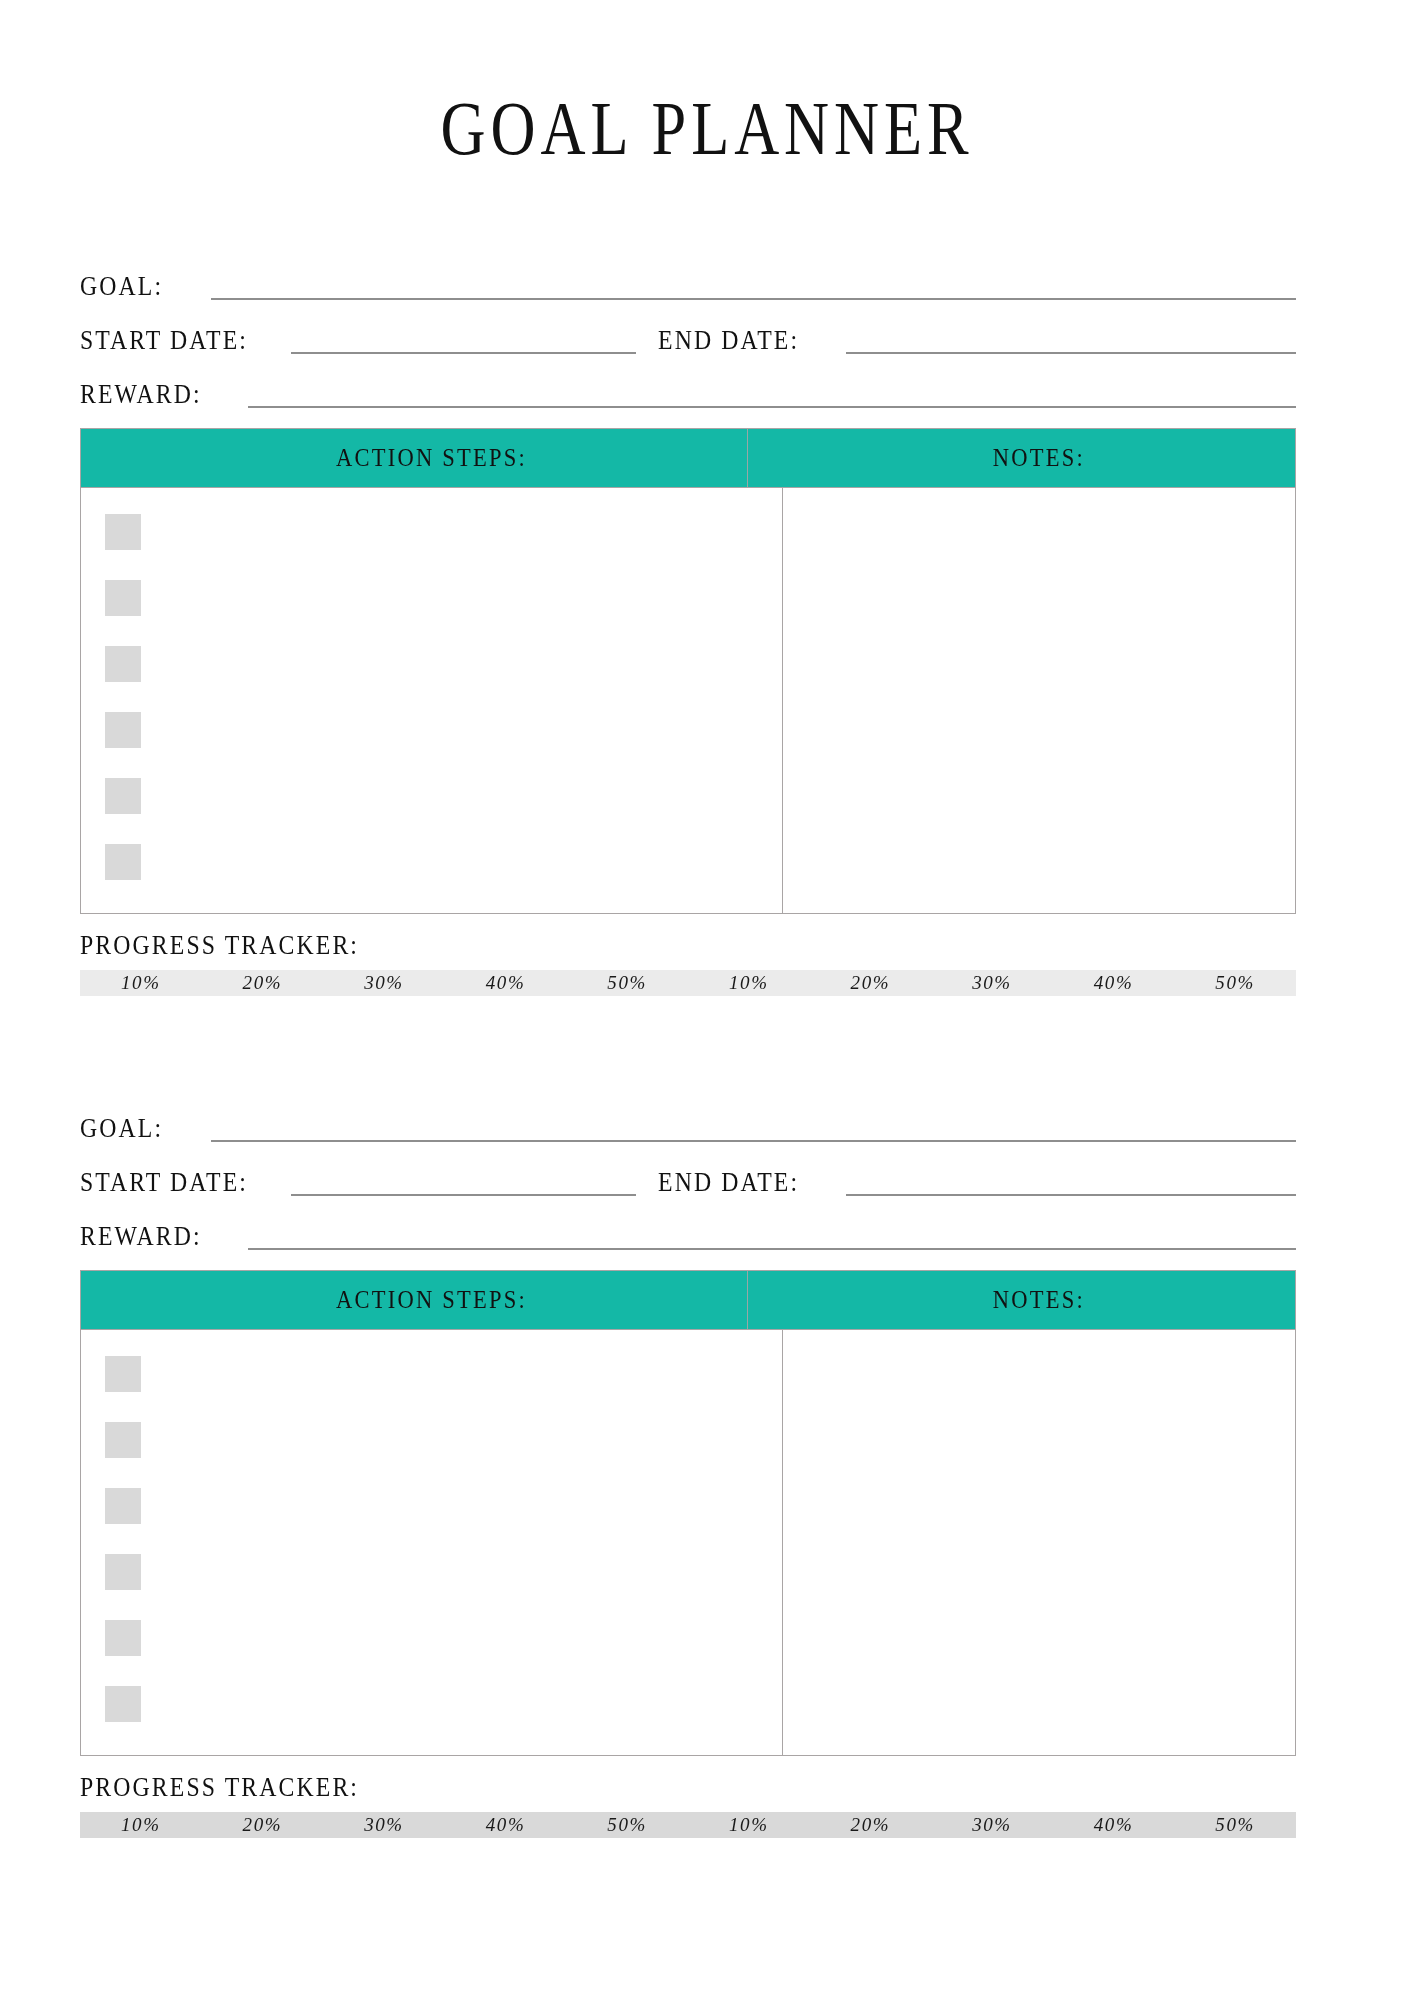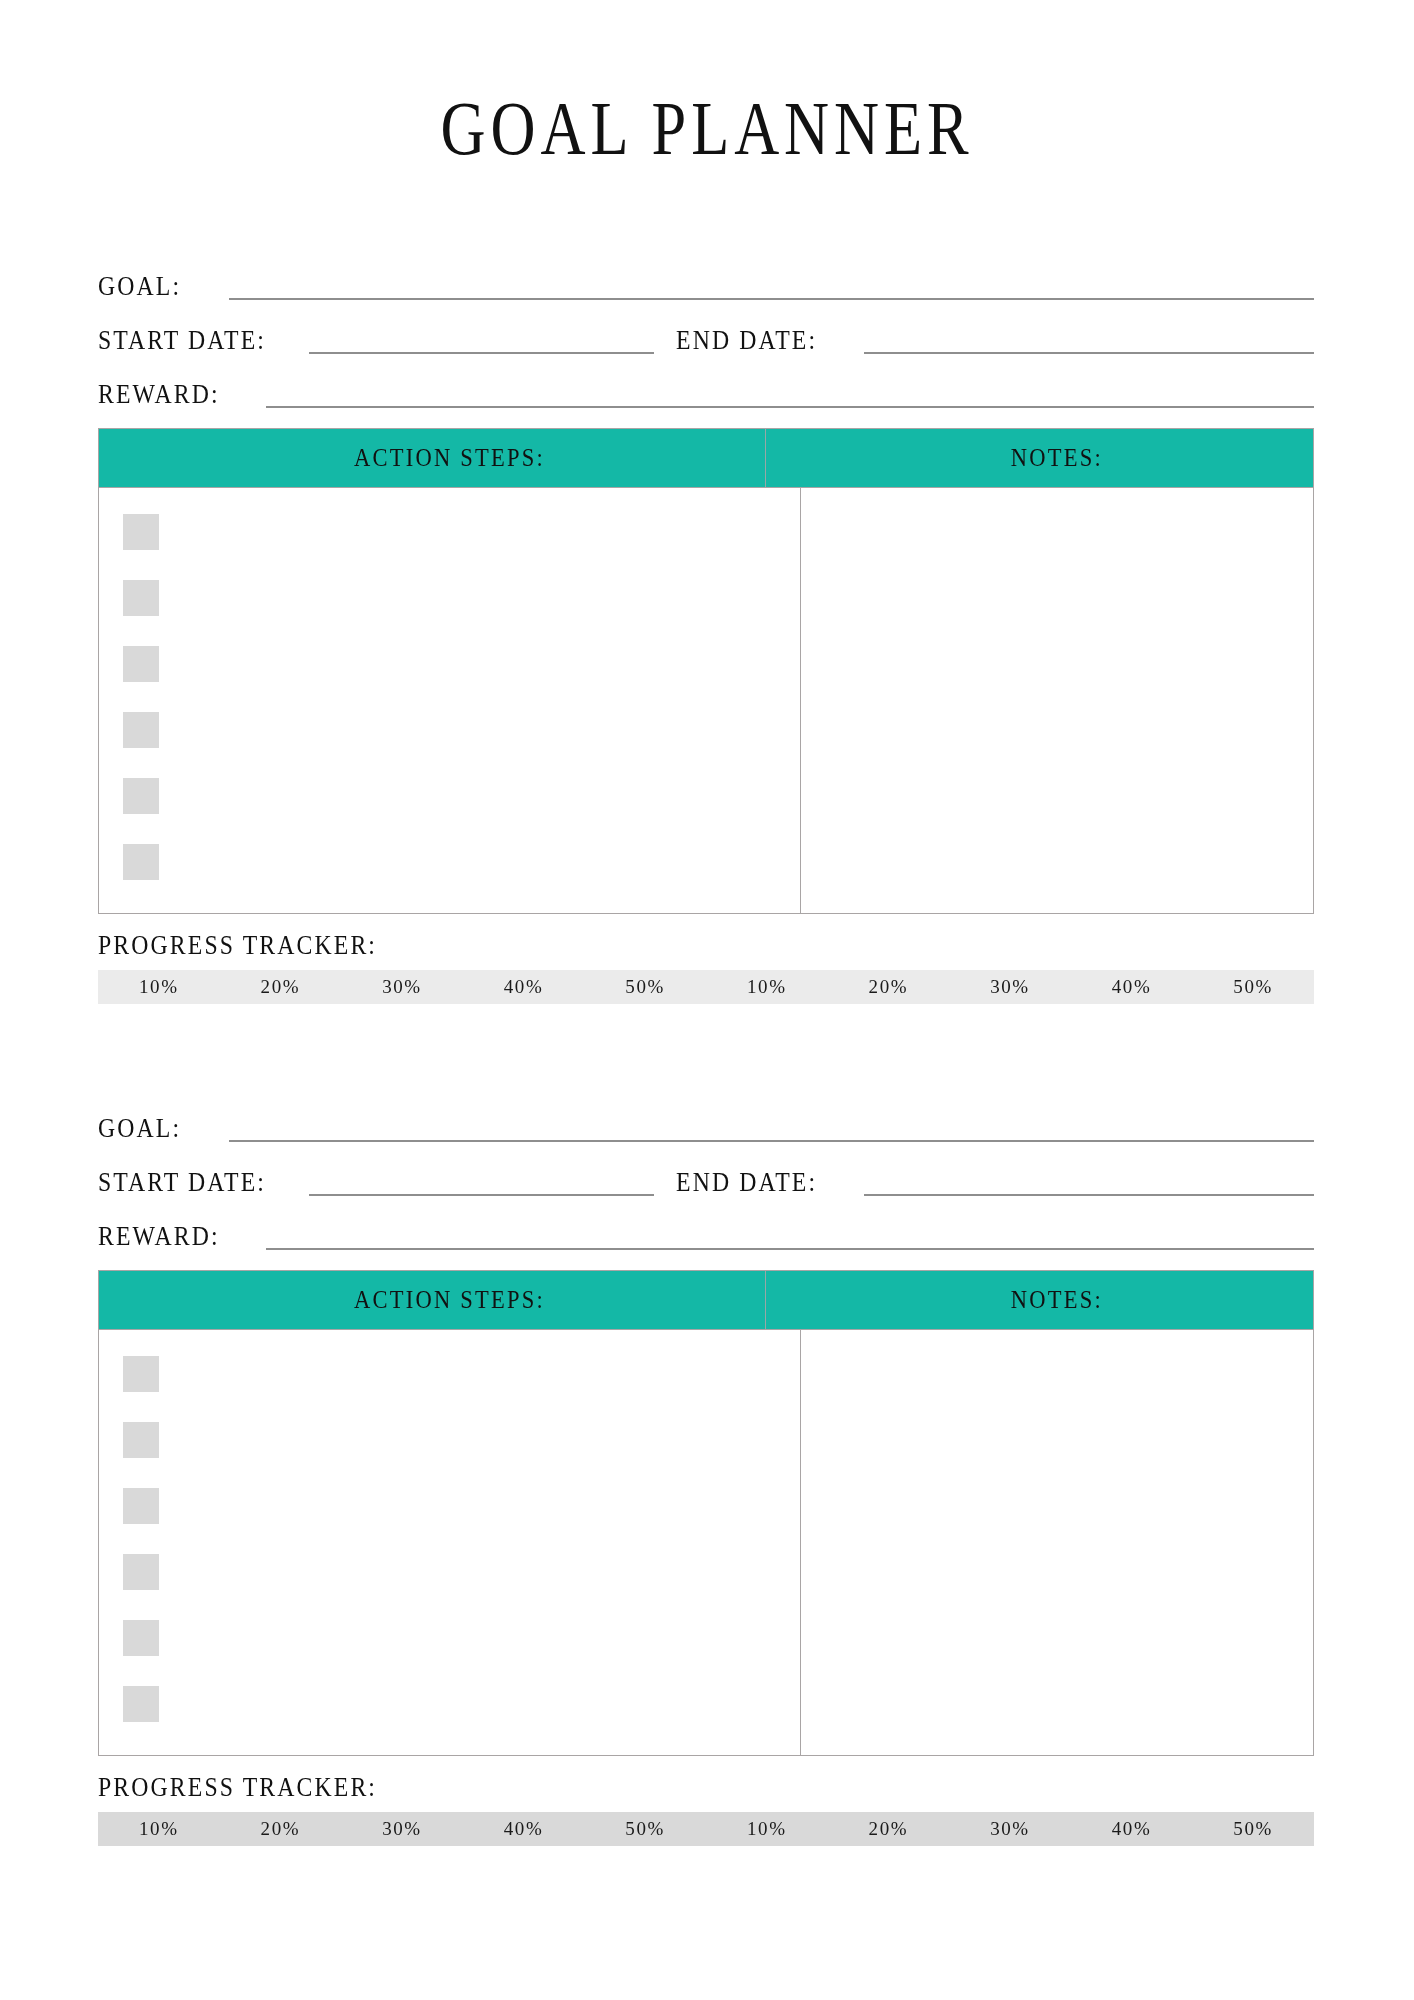--- a/index.html
+++ b/index.html
@@ -30,21 +30,21 @@
     letter-spacing: 6px;
     font-weight: 400;
     transform: scaleX(0.82);
     transform-origin: center top;
     white-space: nowrap;
   }
 
   
   .section {
     position: absolute;
-    left: 98px;
+    left: 80px;
     width: 1216px;
   }
   .section-1 { top: 258px; }
   .section-2 { top: 1100px; }
 
   
   .field-row {
     display: flex;
     align-items: flex-end;
     height: 46px;
@@ -144,23 +144,24 @@
     font-size: 27px;
     letter-spacing: 2.4px;
     line-height: 1;
     transform: scaleX(0.88);
     transform-origin: left bottom;
     white-space: nowrap;
   }
   .tracker-bar {
     margin-top: 11px;
     width: 1216px;
-    height: 34px;
-    display: flex;
-    box-sizing: border-box;
+    height: 26px;
+    display: flex;
+    box-sizing: border-box;
+    font-style: italic;
   }
   .tracker-bar-1 { background: #ebebeb; }
   .tracker-bar-2 { background: #d9d9d9; }
   .tracker-cell {
     flex: 1 1 0;
     display: flex;
     align-items: center;
     justify-content: center;
     font-size: 19px;
     letter-spacing: 1.6px;

